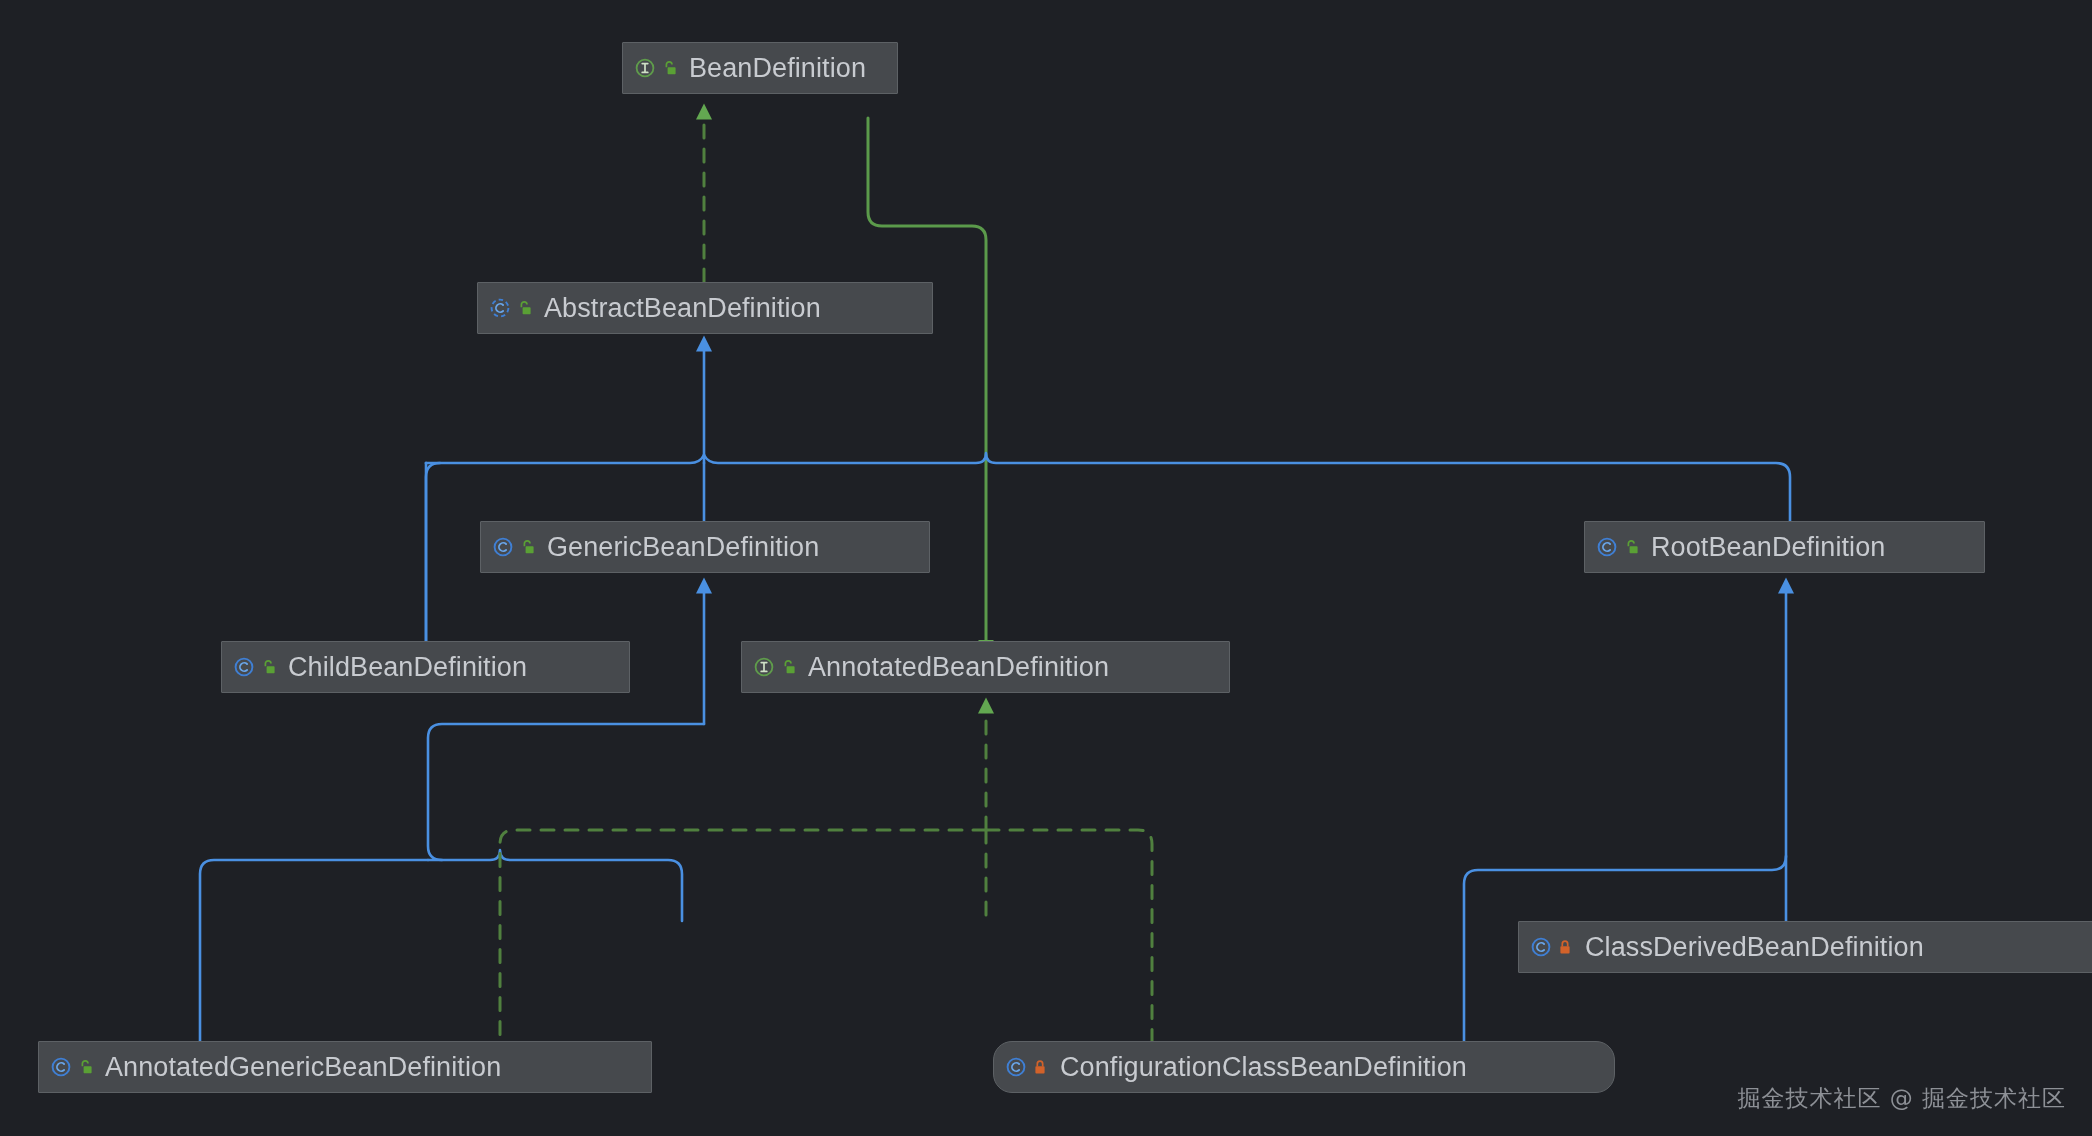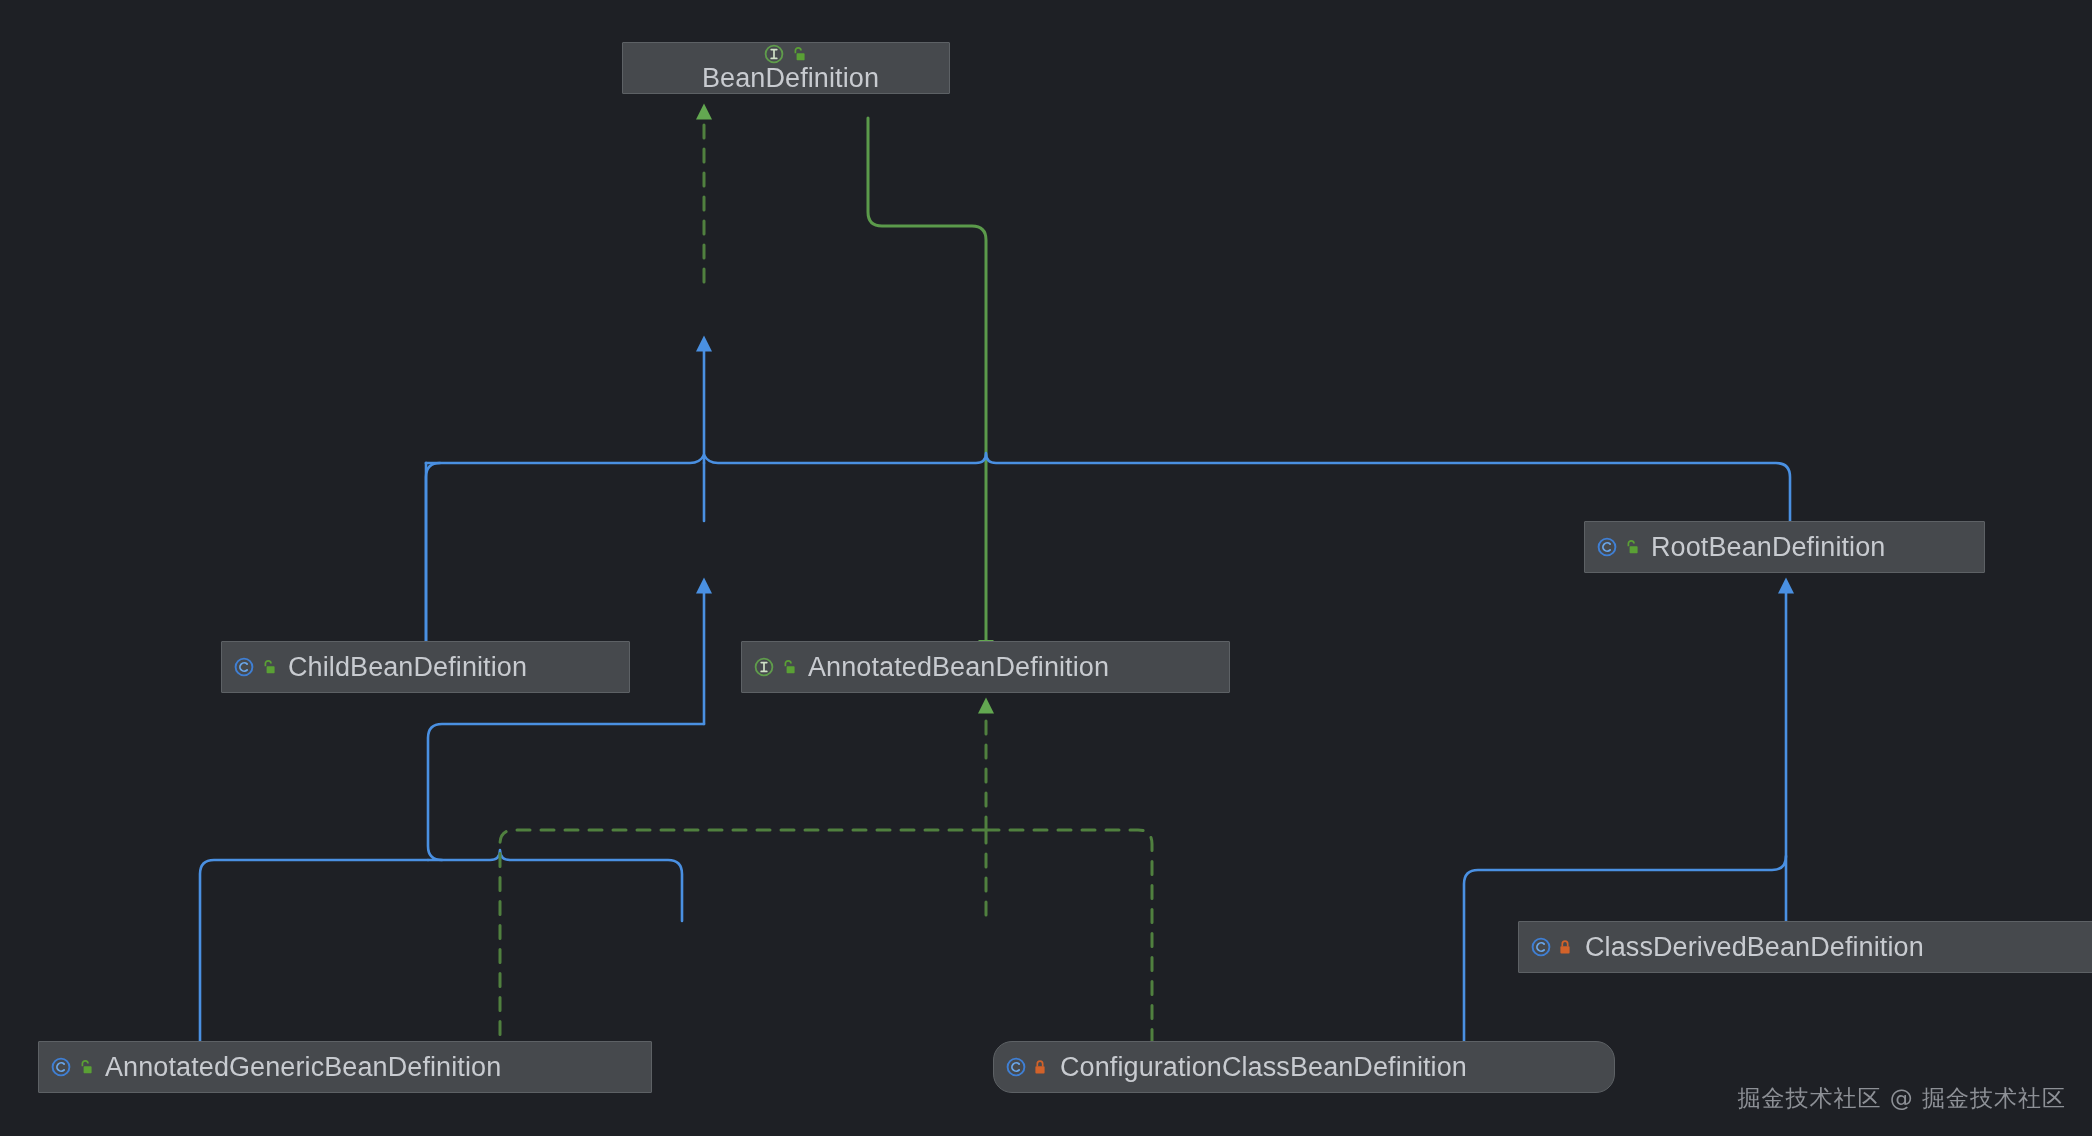--- a/index.html
+++ b/index.html
@@ -126,35 +126,61 @@
 
       <path d="M 986,830 L 1138,830 Q 1152,830 1152,844 L 1152,1041" stroke="#50803f" stroke-width="3" stroke-dasharray="13 11"></path>
 
       <path d="M 1786,921 L 1786,592" stroke="#4a90e2" stroke-width="2.6" marker-end="url(#arw-blue)"></path>
 
       <path d="M 1464,1041 L 1464,884 Q 1464,870 1478,870 L 1772,870 Q 1786,870 1786,856" stroke="#4a90e2" stroke-width="2.6"></path>
 
     </g>
   </svg>
 
-  <div class="node" style="left:622px; top:42px; width:328px;flex-direction:column;">
+  <div class="node" style="left:622px; top:42px; width:276px;">
     <span class="glyphs">
       <svg class="icon-type" viewBox="0 0 22 22">
         <circle cx="11" cy="11" r="8.4" fill="none" stroke="#5f9c4b" stroke-width="1.8"></circle>
         <path d="M8.2,6.6 H13.8 M11,6.6 V15.4 M8.2,15.4 H13.8" stroke="#cfe0c6" stroke-width="1.7" fill="none" stroke-linecap="round"></path>
       </svg>
       <svg class="icon-vis" viewBox="0 0 16 18">
         <path d="M5.4,8.2 V5.6 a2.8,2.8 0 0 1 5.6,0" fill="none" stroke="#5aa035" stroke-width="1.7"></path>
         <rect x="6.6" y="8.2" width="8" height="7" rx="0.8" fill="#5aa035"></rect>
       </svg>
     </span>
     <span class="label">BeanDefinition</span>
   </div>
 
-
+  <div class="node" style="left:477px; top:282px; width:456px;">
+    <span class="glyphs">
+      <svg class="icon-type" viewBox="0 0 22 22">
+        <circle cx="11" cy="11" r="8.4" fill="none" stroke="#3f7fd4" stroke-width="1.9" stroke-dasharray="4.4 3.2"></circle>
+        <path d="M14.1,8.0 a4.2,4.2 0 1 0 0,6.0" fill="none" stroke="#6aa6ea" stroke-width="1.8" stroke-linecap="round"></path>
+      </svg>
+      <svg class="icon-vis" viewBox="0 0 16 18">
+        <path d="M5.4,8.2 V5.6 a2.8,2.8 0 0 1 5.6,0" fill="none" stroke="#5aa035" stroke-width="1.7"></path>
+        <rect x="6.6" y="8.2" width="8" height="7" rx="0.8" fill="#5aa035"></rect>
+      </svg>
+    </span>
+    <span class="label">AbstractBeanDefinition</span>
+  </div>
+
+  <div class="node" style="left:480px; top:521px; width:450px;">
+    <span class="glyphs">
+      <svg class="icon-type" viewBox="0 0 22 22">
+        <circle cx="11" cy="11" r="8.4" fill="none" stroke="#3f7fd4" stroke-width="1.9"></circle>
+        <path d="M14.1,8.0 a4.2,4.2 0 1 0 0,6.0" fill="none" stroke="#6aa6ea" stroke-width="1.8" stroke-linecap="round"></path>
+      </svg>
+      <svg class="icon-vis" viewBox="0 0 16 18">
+        <path d="M5.4,8.2 V5.6 a2.8,2.8 0 0 1 5.6,0" fill="none" stroke="#5aa035" stroke-width="1.7"></path>
+        <rect x="6.6" y="8.2" width="8" height="7" rx="0.8" fill="#5aa035"></rect>
+      </svg>
+    </span>
+    <span class="label">GenericBeanDefinition</span>
+  </div>
 
   <div class="node" style="left:1584px; top:521px; width:401px;">
     <span class="glyphs">
       <svg class="icon-type" viewBox="0 0 22 22">
         <circle cx="11" cy="11" r="8.4" fill="none" stroke="#3f7fd4" stroke-width="1.9"></circle>
         <path d="M14.1,8.0 a4.2,4.2 0 1 0 0,6.0" fill="none" stroke="#6aa6ea" stroke-width="1.8" stroke-linecap="round"></path>
       </svg>
       <svg class="icon-vis" viewBox="0 0 16 18">
         <path d="M5.4,8.2 V5.6 a2.8,2.8 0 0 1 5.6,0" fill="none" stroke="#5aa035" stroke-width="1.7"></path>
         <rect x="6.6" y="8.2" width="8" height="7" rx="0.8" fill="#5aa035"></rect>

